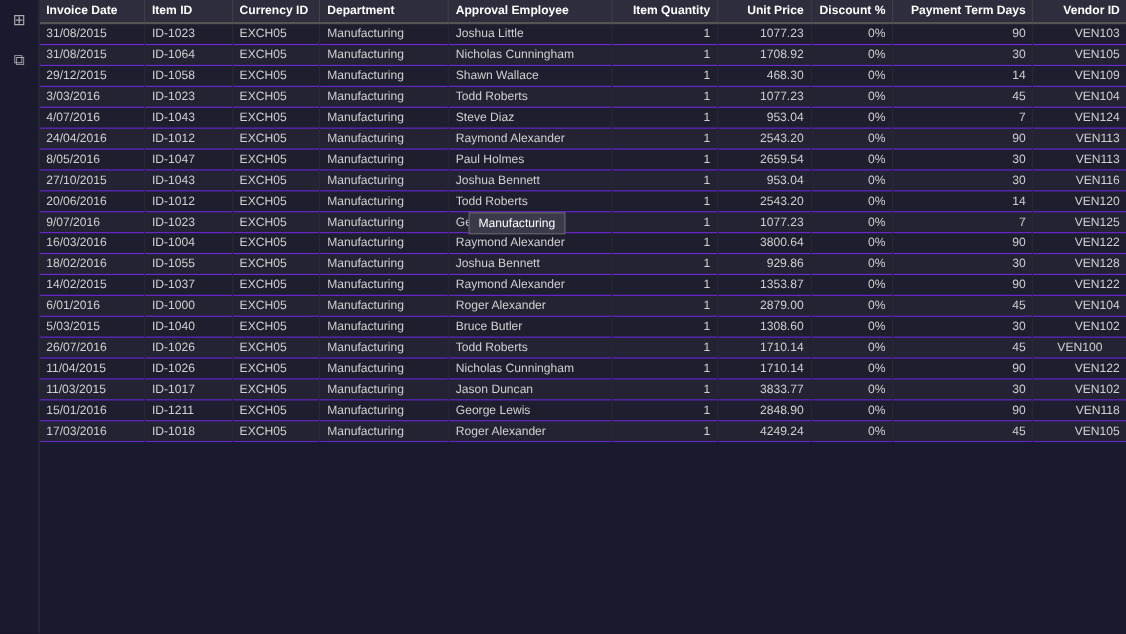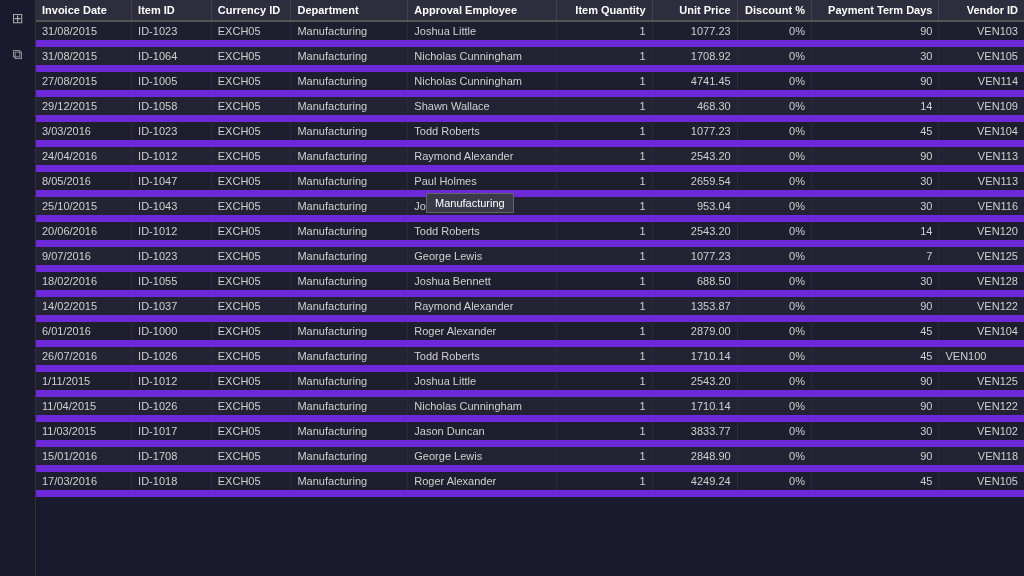--- a/index.html
+++ b/index.html
@@ -60,21 +60,21 @@
       border-right: 1px solid #444;
       border-bottom: 2px solid #555;
       font-size: 11px;
       white-space: nowrap;
       overflow: hidden;
       text-overflow: ellipsis;
       cursor: pointer;
     }
     thead th:last-child { border-right: none; }
     tbody tr {
-      border-bottom: 7px solid #6d28d9;
+      border-bottom: 1px solid #6d28d9;
     }
     tbody tr:nth-child(odd) {
       background: #1e1e2e;
     }
     tbody tr:nth-child(even) {
       background: #232333;
     }
     tbody td {
       padding: 3px 6px;
       border-right: 1px solid #2a2a3a;
@@ -159,32 +159,20 @@
               <td class="col-currency">EXCH05</td>
               <td class="col-dept">Manufacturing</td>
               <td class="col-approval">Nicholas Cunningham</td>
               <td class="col-qty" style="text-align: right;">1</td>
               <td class="col-price" style="text-align: right;">1708.92</td>
               <td class="col-discount" style="text-align: right;">0%</td>
               <td class="col-payment" style="text-align: right;">30</td>
               <td class="col-vendor" style="text-align: right;">VEN105</td>
             </tr>
             <tr>
-              <td class="col-date">27/08/2015</td>
-              <td class="col-itemid">ID-1005</td>
-              <td class="col-currency">EXCH05</td>
-              <td class="col-dept">Manufacturing</td>
-              <td class="col-approval">Nicholas Cunningham</td>
-              <td class="col-qty" style="text-align: right;">1</td>
-              <td class="col-price" style="text-align: right;">4741.45</td>
-              <td class="col-discount" style="text-align: right;">0%</td>
-              <td class="col-payment" style="text-align: right;">90</td>
-              <td class="col-vendor" style="text-align: right;">VEN114</td>
-            </tr>
-            <tr>
               <td class="col-date">29/12/2015</td>
               <td class="col-itemid">ID-1058</td>
               <td class="col-currency">EXCH05</td>
               <td class="col-dept">Manufacturing</td>
               <td class="col-approval">Shawn Wallace</td>
               <td class="col-qty" style="text-align: right;">1</td>
               <td class="col-price" style="text-align: right;">468.30</td>
               <td class="col-discount" style="text-align: right;">0%</td>
               <td class="col-payment" style="text-align: right;">14</td>
               <td class="col-vendor" style="text-align: right;">VEN109</td>
@@ -195,20 +183,32 @@
               <td class="col-currency">EXCH05</td>
               <td class="col-dept">Manufacturing</td>
               <td class="col-approval">Todd Roberts</td>
               <td class="col-qty" style="text-align: right;">1</td>
               <td class="col-price" style="text-align: right;">1077.23</td>
               <td class="col-discount" style="text-align: right;">0%</td>
               <td class="col-payment" style="text-align: right;">45</td>
               <td class="col-vendor" style="text-align: right;">VEN104</td>
             </tr>
             <tr>
+              <td class="col-date">4/07/2016</td>
+              <td class="col-itemid">ID-1043</td>
+              <td class="col-currency">EXCH05</td>
+              <td class="col-dept">Manufacturing</td>
+              <td class="col-approval">Steve Diaz</td>
+              <td class="col-qty" style="text-align: right;">1</td>
+              <td class="col-price" style="text-align: right;">953.04</td>
+              <td class="col-discount" style="text-align: right;">0%</td>
+              <td class="col-payment" style="text-align: right;">7</td>
+              <td class="col-vendor" style="text-align: right;">VEN124</td>
+            </tr>
+            <tr>
               <td class="col-date">24/04/2016</td>
               <td class="col-itemid">ID-1012</td>
               <td class="col-currency">EXCH05</td>
               <td class="col-dept">Manufacturing</td>
               <td class="col-approval">Raymond Alexander</td>
               <td class="col-qty" style="text-align: right;">1</td>
               <td class="col-price" style="text-align: right;">2543.20</td>
               <td class="col-discount" style="text-align: right;">0%</td>
               <td class="col-payment" style="text-align: right;">90</td>
               <td class="col-vendor" style="text-align: right;">VEN113</td>
@@ -219,21 +219,21 @@
               <td class="col-currency">EXCH05</td>
               <td class="col-dept">Manufacturing</td>
               <td class="col-approval">Paul Holmes</td>
               <td class="col-qty" style="text-align: right;">1</td>
               <td class="col-price" style="text-align: right;">2659.54</td>
               <td class="col-discount" style="text-align: right;">0%</td>
               <td class="col-payment" style="text-align: right;">30</td>
               <td class="col-vendor" style="text-align: right;">VEN113</td>
             </tr>
             <tr>
-              <td class="col-date">25/10/2015</td>
+              <td class="col-date">27/10/2015</td>
               <td class="col-itemid">ID-1043</td>
               <td class="col-currency">EXCH05</td>
               <td class="col-dept">Manufacturing</td>
               <td class="col-approval">Joshua Bennett</td>
               <td class="col-qty" style="text-align: right;">1</td>
               <td class="col-price" style="text-align: right;">953.04</td>
               <td class="col-discount" style="text-align: right;">0%</td>
               <td class="col-payment" style="text-align: right;">30</td>
               <td class="col-vendor" style="text-align: right;">VEN116</td>
             </tr>
@@ -255,27 +255,39 @@
               <td class="col-currency">EXCH05</td>
               <td class="col-dept">Manufacturing</td>
               <td class="col-approval">George Lewis</td>
               <td class="col-qty" style="text-align: right;">1</td>
               <td class="col-price" style="text-align: right;">1077.23</td>
               <td class="col-discount" style="text-align: right;">0%</td>
               <td class="col-payment" style="text-align: right;">7</td>
               <td class="col-vendor" style="text-align: right;">VEN125</td>
             </tr>
             <tr>
+              <td class="col-date">16/03/2016</td>
+              <td class="col-itemid">ID-1004</td>
+              <td class="col-currency">EXCH05</td>
+              <td class="col-dept">Manufacturing</td>
+              <td class="col-approval">Raymond Alexander</td>
+              <td class="col-qty" style="text-align: right;">1</td>
+              <td class="col-price" style="text-align: right;">3800.64</td>
+              <td class="col-discount" style="text-align: right;">0%</td>
+              <td class="col-payment" style="text-align: right;">90</td>
+              <td class="col-vendor" style="text-align: right;">VEN122</td>
+            </tr>
+            <tr>
               <td class="col-date">18/02/2016</td>
               <td class="col-itemid">ID-1055</td>
               <td class="col-currency">EXCH05</td>
               <td class="col-dept">Manufacturing</td>
               <td class="col-approval">Joshua Bennett</td>
               <td class="col-qty" style="text-align: right;">1</td>
-              <td class="col-price" style="text-align: right;">688.50</td>
+              <td class="col-price" style="text-align: right;">929.86</td>
               <td class="col-discount" style="text-align: right;">0%</td>
               <td class="col-payment" style="text-align: right;">30</td>
               <td class="col-vendor" style="text-align: right;">VEN128</td>
             </tr>
             <tr>
               <td class="col-date">14/02/2015</td>
               <td class="col-itemid">ID-1037</td>
               <td class="col-currency">EXCH05</td>
               <td class="col-dept">Manufacturing</td>
               <td class="col-approval">Raymond Alexander</td>
@@ -291,42 +303,42 @@
               <td class="col-currency">EXCH05</td>
               <td class="col-dept">Manufacturing</td>
               <td class="col-approval">Roger Alexander</td>
               <td class="col-qty" style="text-align: right;">1</td>
               <td class="col-price" style="text-align: right;">2879.00</td>
               <td class="col-discount" style="text-align: right;">0%</td>
               <td class="col-payment" style="text-align: right;">45</td>
               <td class="col-vendor" style="text-align: right;">VEN104</td>
             </tr>
             <tr>
+              <td class="col-date">5/03/2015</td>
+              <td class="col-itemid">ID-1040</td>
+              <td class="col-currency">EXCH05</td>
+              <td class="col-dept">Manufacturing</td>
+              <td class="col-approval">Bruce Butler</td>
+              <td class="col-qty" style="text-align: right;">1</td>
+              <td class="col-price" style="text-align: right;">1308.60</td>
+              <td class="col-discount" style="text-align: right;">0%</td>
+              <td class="col-payment" style="text-align: right;">30</td>
+              <td class="col-vendor" style="text-align: right;">VEN102</td>
+            </tr>
+            <tr>
               <td class="col-date">26/07/2016</td>
               <td class="col-itemid">ID-1026</td>
               <td class="col-currency">EXCH05</td>
               <td class="col-dept">Manufacturing</td>
               <td class="col-approval">Todd Roberts</td>
               <td class="col-qty" style="text-align: right;">1</td>
               <td class="col-price" style="text-align: right;">1710.14</td>
               <td class="col-discount" style="text-align: right;">0%</td>
               <td class="col-payment" style="text-align: right;">45</td>
-              <td class="col-vendor" style="text-align: left; margin-top: 36px;">VEN100</td>
-            </tr>
-            <tr>
-              <td class="col-date">1/11/2015</td>
-              <td class="col-itemid">ID-1012</td>
-              <td class="col-currency">EXCH05</td>
-              <td class="col-dept">Manufacturing</td>
-              <td class="col-approval">Joshua Little</td>
-              <td class="col-qty" style="text-align: right;">1</td>
-              <td class="col-price" style="text-align: right;">2543.20</td>
-              <td class="col-discount" style="text-align: right;">0%</td>
-              <td class="col-payment" style="text-align: right;">90</td>
-              <td class="col-vendor" style="text-align: right;">VEN125</td>
+              <td class="col-vendor" style="text-align: center; margin-top: 36px;">VEN100</td>
             </tr>
             <tr>
               <td class="col-date">11/04/2015</td>
               <td class="col-itemid">ID-1026</td>
               <td class="col-currency">EXCH05</td>
               <td class="col-dept">Manufacturing</td>
               <td class="col-approval">Nicholas Cunningham</td>
               <td class="col-qty" style="text-align: right;">1</td>
               <td class="col-price" style="text-align: right;">1710.14</td>
               <td class="col-discount" style="text-align: right;">0%</td>
@@ -340,21 +352,21 @@
               <td class="col-dept">Manufacturing</td>
               <td class="col-approval">Jason Duncan</td>
               <td class="col-qty" style="text-align: right;">1</td>
               <td class="col-price" style="">3833.77</td>
               <td class="col-discount" style="text-align: right;">0%</td>
               <td class="col-payment" style="text-align: right;">30</td>
               <td class="col-vendor" style="text-align: right;">VEN102</td>
             </tr>
             <tr>
               <td class="col-date">15/01/2016</td>
-              <td class="col-itemid">ID-1708</td>
+              <td class="col-itemid">ID-1211</td>
               <td class="col-currency">EXCH05</td>
               <td class="col-dept">Manufacturing</td>
               <td class="col-approval">George Lewis</td>
               <td class="col-qty" style="text-align: right;">1</td>
               <td class="col-price" style="text-align: right;">2848.90</td>
               <td class="col-discount" style="text-align: right;">0%</td>
               <td class="col-payment" style="text-align: right;">90</td>
               <td class="col-vendor" style="text-align: right;">VEN118</td>
             </tr>
             <tr>

